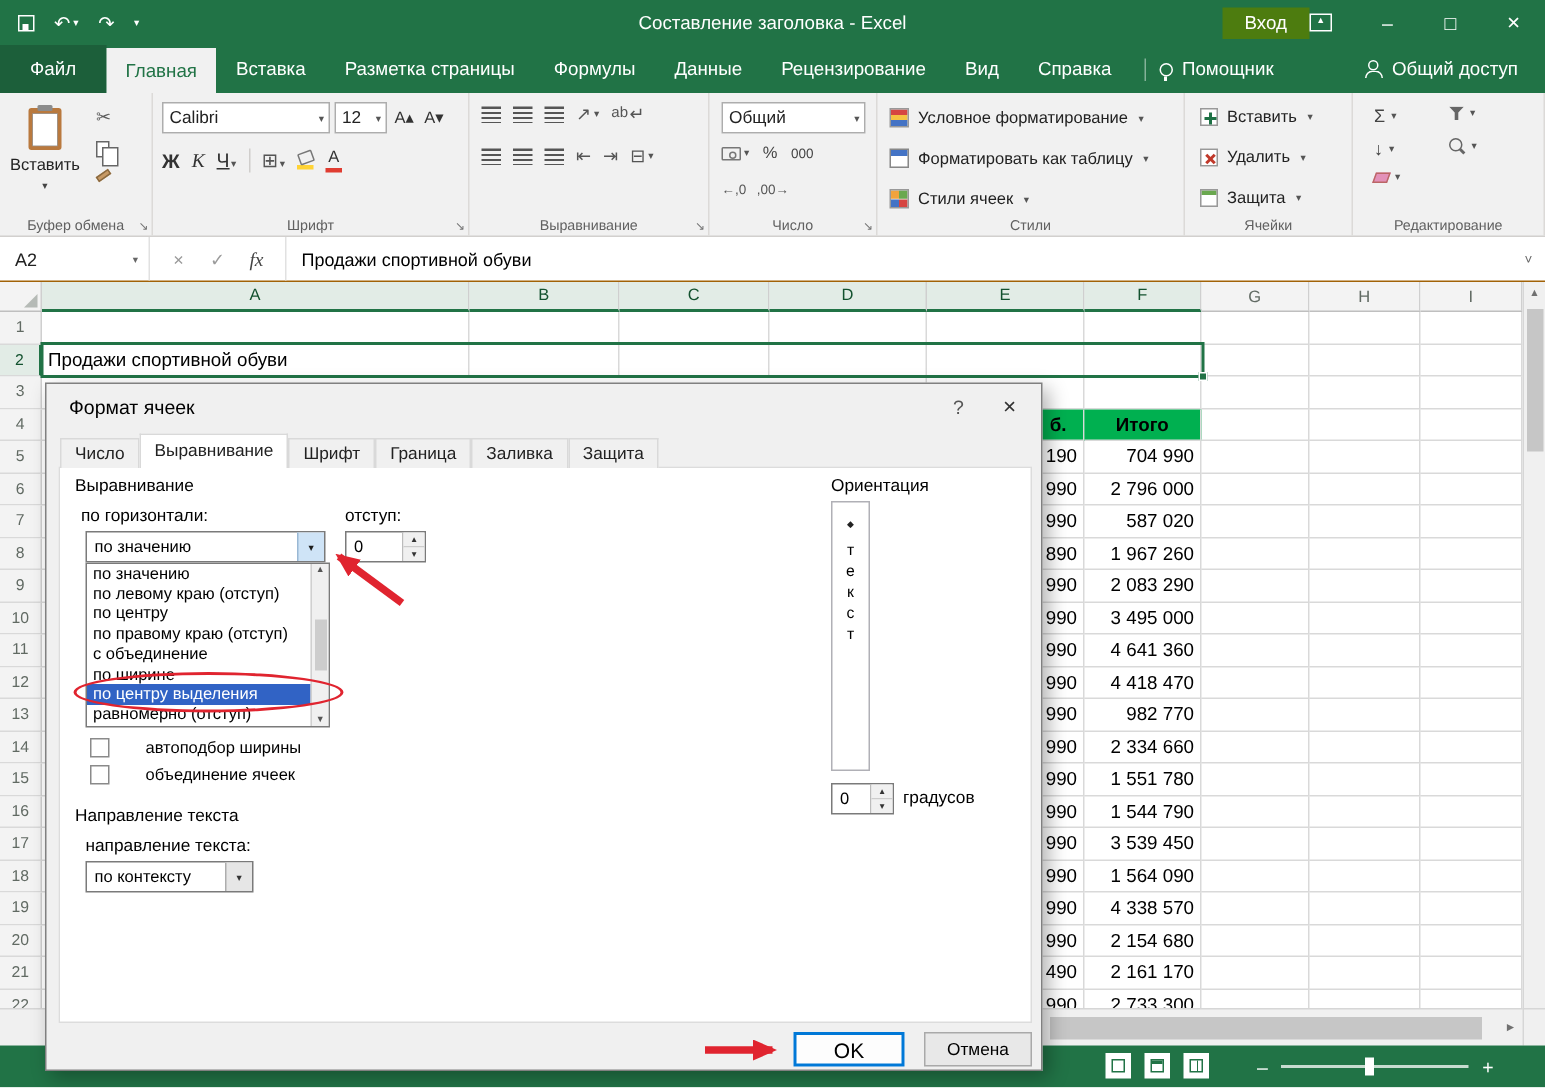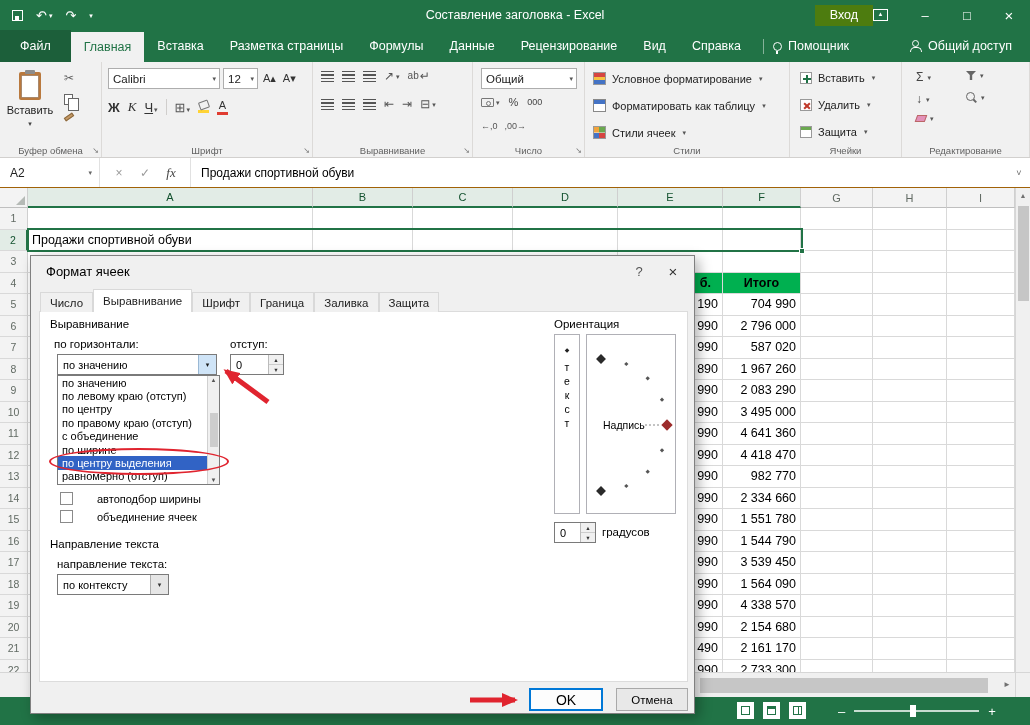--- a/index.html
+++ b/index.html
@@ -766,35 +766,20 @@
       <div class="combo2 gray" style="left:17px;top:262px;width:112px">
         <span class="cval">по контексту</span>
         <span class="cdd">▾</span>
       </div>
 
       <div class="plabel" style="left:514px;top:6px">Ориентация</div>
       <div class="obox obox1" style="left:514px;top:22px;width:26px;height:180px">
         <span class="odiamond">◆</span>
         <span class="vword">текст</span>
       </div>
-      <div class="obox" style="left:546px;top:22px;width:90px;height:180px">
-        <svg width="88" height="178" viewBox="0 0 88 178">
-          <rect x="10.5" y="20.5" width="7" height="7" fill="#2a2a2a" transform="rotate(45 14 24)"></rect>
-          <rect x="10.5" y="152.5" width="7" height="7" fill="#2a2a2a" transform="rotate(45 14 156)"></rect>
-          <rect x="37.8" y="27.5" width="3" height="3" fill="#555" transform="rotate(45 39.3 29)"></rect>
-          <rect x="59.2" y="41.8" width="3" height="3" fill="#555" transform="rotate(45 60.7 43.3)"></rect>
-          <rect x="73.5" y="63.2" width="3" height="3" fill="#555" transform="rotate(45 75 64.7)"></rect>
-          <rect x="73.5" y="113.8" width="3" height="3" fill="#555" transform="rotate(45 75 115.3)"></rect>
-          <rect x="59.2" y="135.2" width="3" height="3" fill="#555" transform="rotate(45 60.7 136.7)"></rect>
-          <rect x="37.8" y="149.5" width="3" height="3" fill="#555" transform="rotate(45 39.3 151)"></rect>
-          <line x1="58" y1="90" x2="73" y2="90" stroke="#888" stroke-dasharray="2 2"></line>
-          <rect x="76" y="86" width="8" height="8" fill="#9c2b2b" transform="rotate(45 80 90)"></rect>
-          <text x="16" y="94" font-size="10.5" fill="#000" font-family="Liberation Sans, sans-serif">Надпись</text>
-        </svg>
-      </div>
       <div class="spinbox" style="left:514px;top:210px;width:42px">
         <span class="spinval">0</span>
         <span class="spincol">
             <span>▲</span>
             <span>▼</span>
           </span>
       </div>
       <div class="plabel" style="left:562px;top:214px">градусов</div>
     </div>
 

